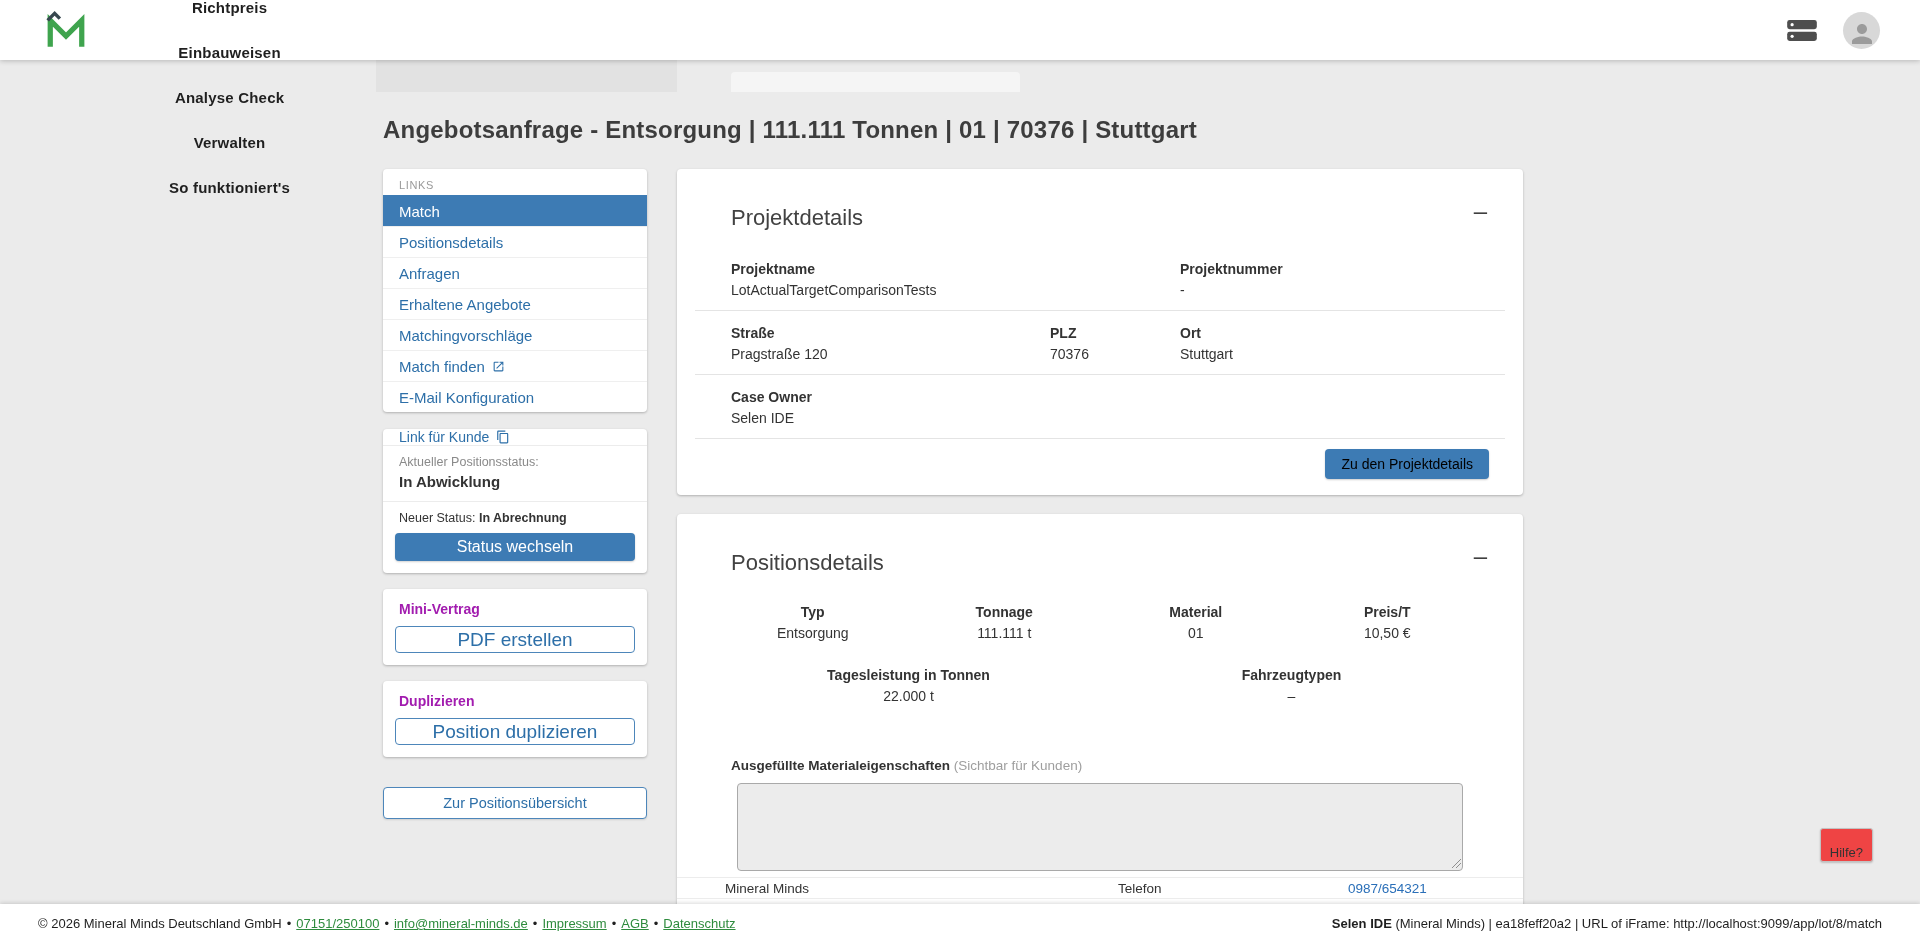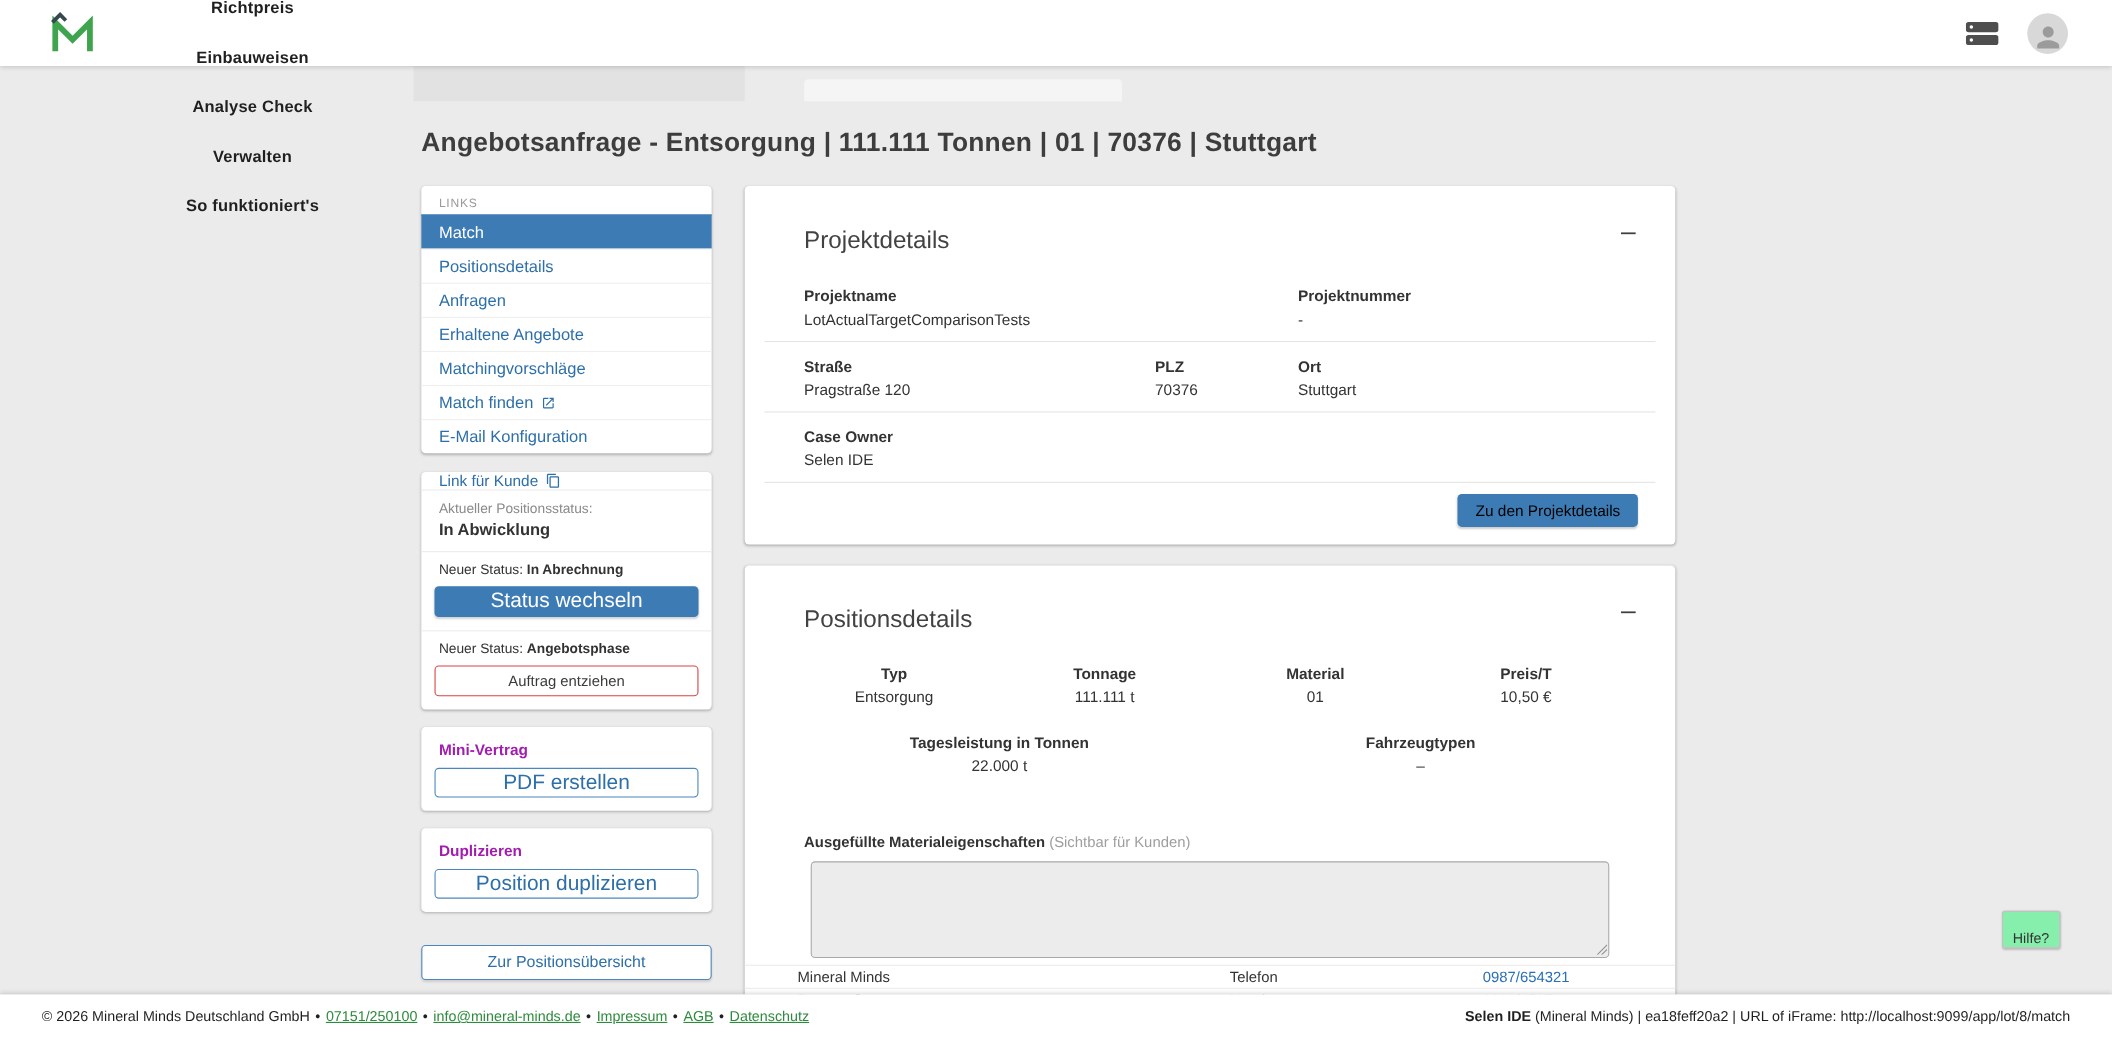--- a/index.html
+++ b/index.html
@@ -46,21 +46,21 @@
              color:#2d6fa8; border-bottom:1px solid #ececec; cursor:pointer; }
   .sc-link svg { width:14px; height:14px; fill:currentColor; }
   .sc-status { padding:9px 16px 11px; border-bottom:1px solid #ececec; }
   .sc-status .lbl { font-size:12.5px; color:#8a8a8a; }
   .sc-status .val { font-size:15px; font-weight:700; color:#333; margin-top:4px; }
   .sc-next { padding:9px 12px 12px; }
   .sc-next + .sc-next { border-top:1px solid #ececec; }
   .sc-next .line { font-size:12.5px; color:#333; margin:0 4px 8px; }
   .sc-next .line b { font-weight:700; }
   .btn-solid { display:block; width:100%; height:28px; background:#3d7bb4; color:#fff;
-               border:none; border-radius:4px; font-size:19px; font-family:inherit;
+               border:none; border-radius:4px; font-size:16px; font-family:inherit;
                cursor:pointer; box-shadow:0 1px 2px rgba(0,0,0,.18); }
   .btn-red { display:block; width:100%; height:28px; background:#fff; color:#3a3a3a;
              border:1px solid #d64541; border-radius:4px; font-size:13.5px; font-weight:500;
              font-family:inherit; cursor:pointer; }
 
   .small-card { margin-top:16px; padding:10px 12px 12px; }
   .small-card .sc-title { font-size:14px; font-weight:700; color:#a21caf; margin:2px 4px 9px; }
   .btn-outline { display:block; width:100%; height:27px; background:#fff; color:#2d6fa8;
                  border:1px solid #4d86ba; border-radius:4px; font-size:19px;
                  font-family:inherit; cursor:pointer; }
@@ -107,21 +107,21 @@
   .contact-table { margin-top:6px; padding-bottom:30px; }
   .contact-row { display:grid; grid-template-columns:393px 230px 1fr; align-items:center;
                  padding:2px 48px; min-height:21px; border-top:1px solid #ececec;
                  font-size:13.5px; }
   .contact-row .c-left, .contact-row .c-mid { color:#333; }
   .contact-row .c-right { text-align:left; }
   .contact-row .c-right a { color:#2a6fb8; text-decoration:none; cursor:pointer; }
 
   
   .help-btn { position:absolute; right:47px; bottom:81px; height:23px; padding:16px 9px;
-              background:#86efac; border:1px solid #c2c2c2; border-radius:3px; font-size:13px;
+              background:#ef4444; border:1px solid #c2c2c2; border-radius:3px; font-size:13px;
               color:#333; font-family:inherit; cursor:pointer;
               box-shadow:0 1px 2px rgba(0,0,0,.2); z-index:40; }
   .footer { position:absolute; left:0; right:0; bottom:0; height:39px; background:#fff;
             box-shadow:0 -1px 4px rgba(0,0,0,.15); display:flex; align-items:center;
             padding:0 38px; font-size:13px; color:#1f1f1f; z-index:45; }
   .footer .left { display:flex; align-items:center; gap:5px; white-space:nowrap; }
   .footer .left a { color:#2e8b3d; text-decoration:underline; cursor:pointer; }
   .footer .right { margin-left:auto; white-space:nowrap; }
   .footer .right b { font-weight:700; }
 </style>
@@ -206,27 +206,20 @@
           <div class="lbl">Aktueller Positionsstatus:</div>
           <div class="val">In Abwicklung</div>
         </div>
         <div class="sc-next">
           <div class="line">
             <span>Neuer Status:</span>
             <b>In Abrechnung</b>
           </div>
           <button class="btn-solid">Status wechseln</button>
         </div>
-        <div class="sc-next">
-          <div class="line">
-            <span>Neuer Status:</span>
-            <b>Angebotsphase</b>
-          </div>
-          <button class="btn-red">Auftrag entziehen</button>
-        </div>
       </div>
 
       <div class="card small-card">
         <div class="sc-title">Mini-Vertrag</div>
         <button class="btn-outline">PDF erstellen</button>
       </div>
 
       <div class="card small-card">
         <div class="sc-title">Duplizieren</div>
         <button class="btn-outline">Position duplizieren</button>

